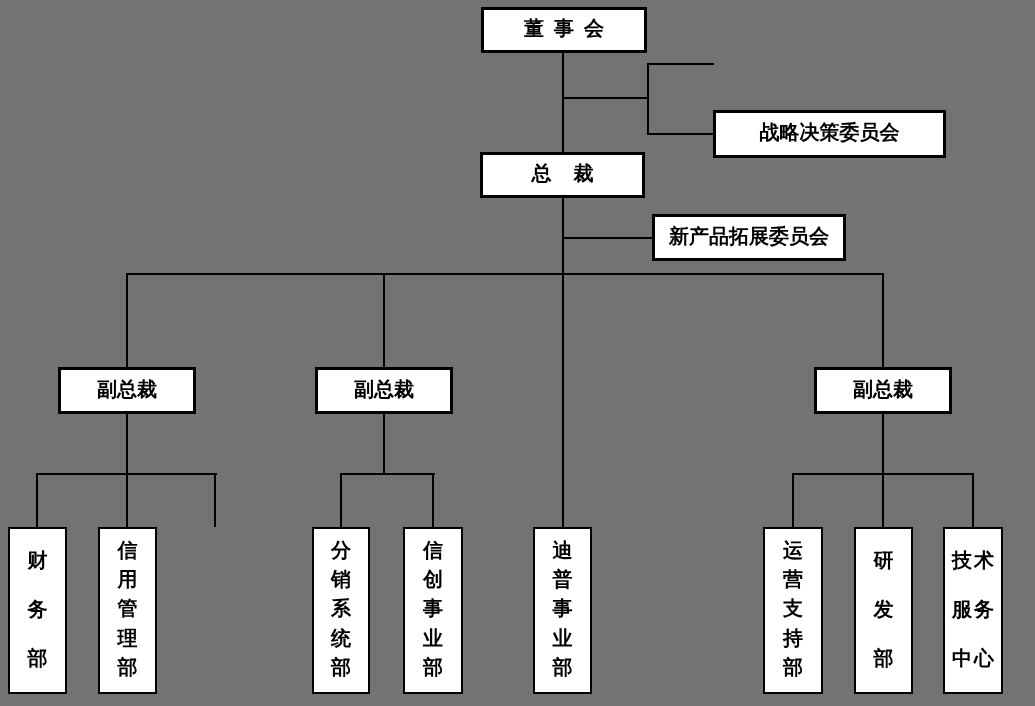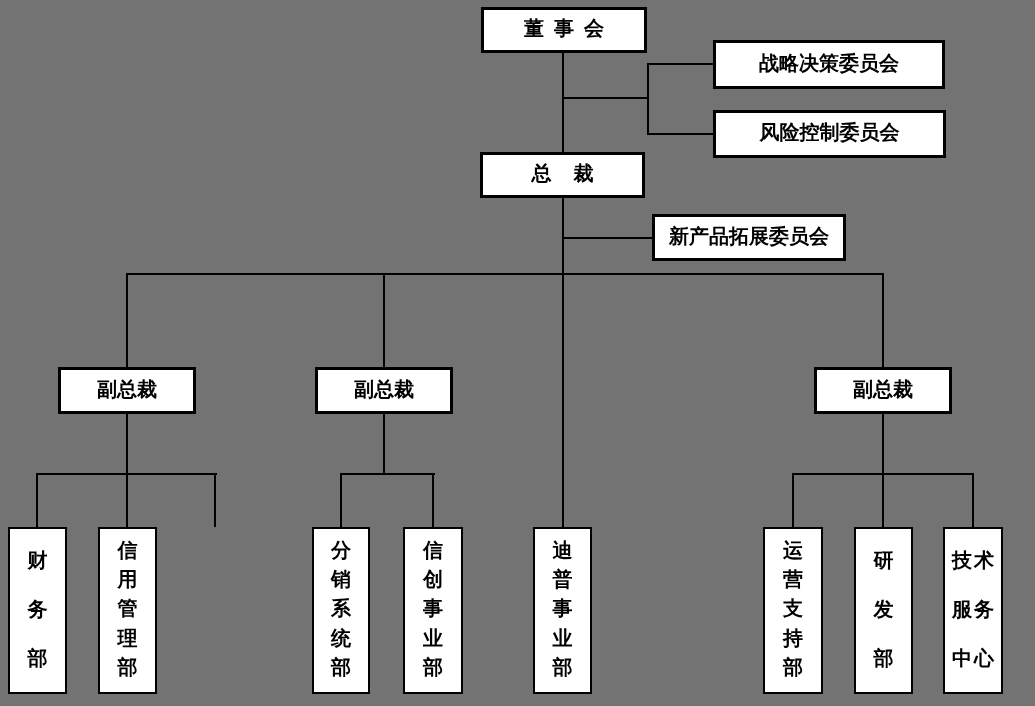--- a/index.html
+++ b/index.html
@@ -68,26 +68,23 @@
   <div class="line" style="left:882px; top:414px; width:2px;   height:61px"></div>
   <div class="line" style="left:792px; top:473px; width:182px; height:2px"></div>
   <div class="line" style="left:792px; top:473px; width:2px;   height:54px"></div>
   <div class="line" style="left:882px; top:473px; width:2px;   height:54px"></div>
   <div class="line" style="left:972px; top:473px; width:2px;   height:54px"></div>
 
   <div class="box thick" style="left:481px; top:7px; width:166px; height:46px">
     <span class="ls-half">董事会</span>
   </div>
 
-  <div class="box thick" style="left:713px; top:40px; width:232px; height:49px">
-    <span>战略决策委员会</span>
-  </div>
 
   <div class="box thick" style="left:713px; top:110px; width:233px; height:48px">
-    <span>风险控制委员会</span>
+    <span>战略决策委员会</span>
   </div>
 
   <div class="box thick" style="left:652px; top:214px; width:194px; height:47px">
     <span>新产品拓展委员会</span>
   </div>
 
   <div class="box thick" style="left:480px; top:152px; width:165px; height:46px">
     <span class="ls-wide">总裁</span>
   </div>
 

